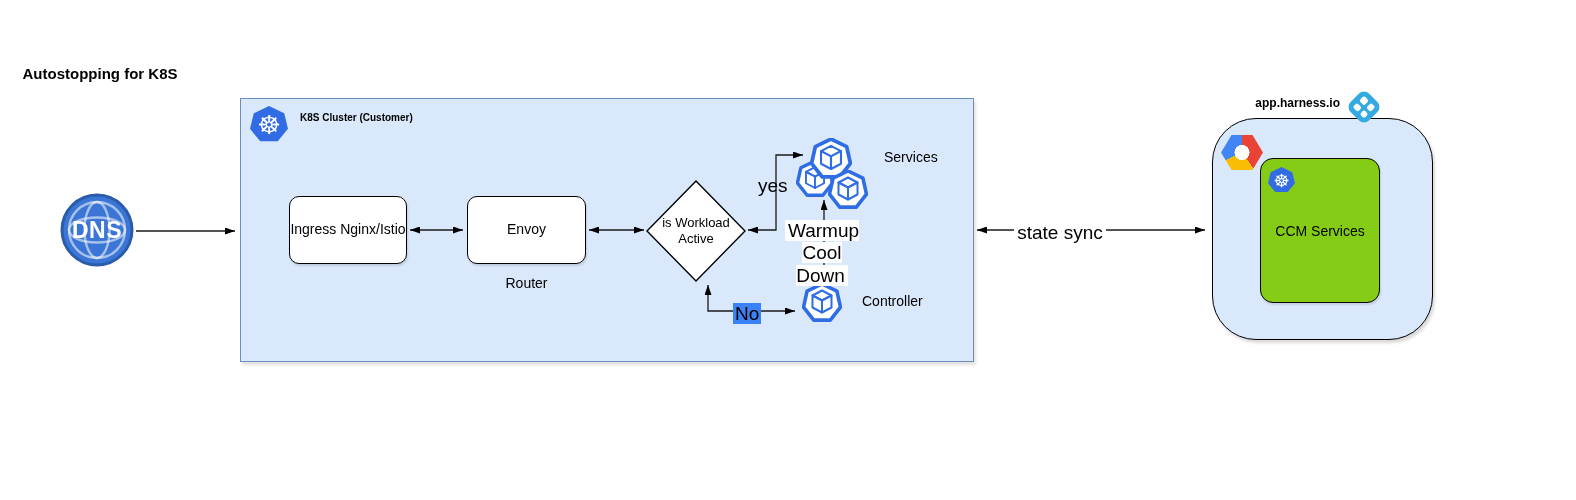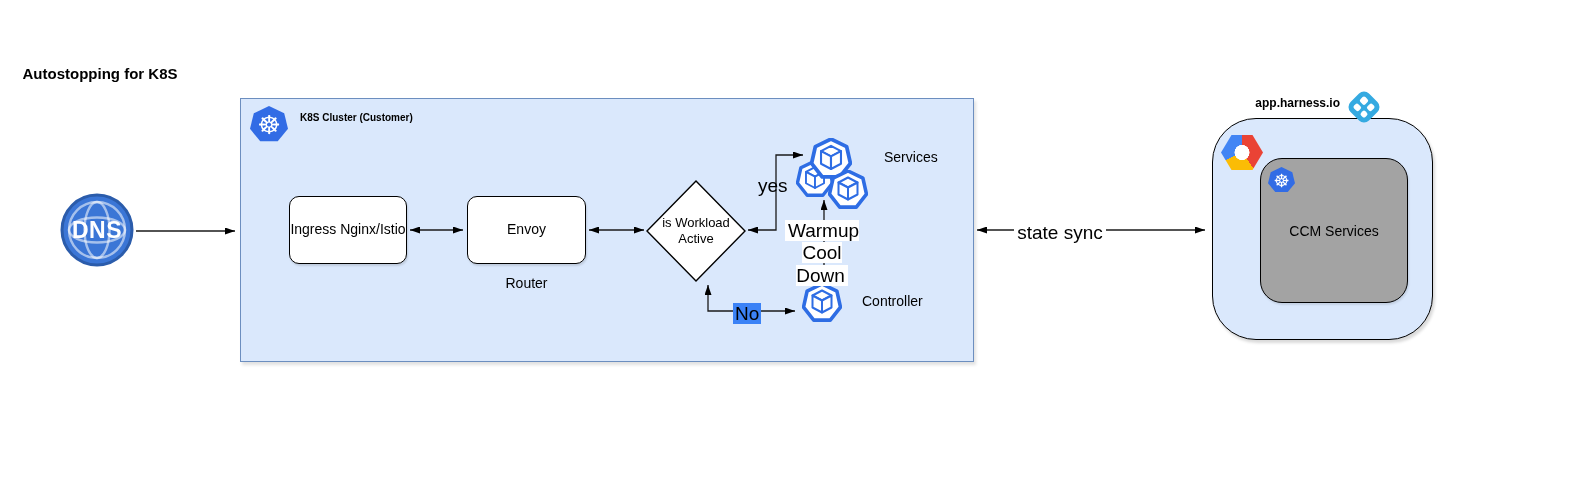--- a/index.html
+++ b/index.html
@@ -77,22 +77,22 @@
     box-shadow:2px 3px 3px rgba(0,0,0,0.15);
   }
   .gcp-icon{
     left:1221px;top:135px;width:42px;height:35px;
     clip-path:polygon(0% 50%,25% 0%,75% 0%,100% 50%,75% 100%,25% 100%);
     background:
       radial-gradient(circle at 50% 50%, #ffffff 0 27%, rgba(255,255,255,0) 28%),
       conic-gradient(from 0deg at 50% 50%, #ea4335 0 40%, #fbbc05 40% 68%, #4285f4 68% 100%);
   }
   .ccm-box{
-    left:1260px;top:158px;width:148px;height:145px;background:#a3a3a3;
-    border:1px solid #000;border-radius:22px;box-sizing:border-box;
+    left:1260px;top:158px;width:120px;height:145px;background:#84cc16;
+    border:1px solid #000;border-radius:13px;box-sizing:border-box;
     display:flex;align-items:center;justify-content:center;font-size:14px;
     box-shadow:1px 2px 2px rgba(0,0,0,0.1);
   }
   
   .wires{left:0;top:0;pointer-events:none;z-index:5;}
   .icon-layer{z-index:4;}
   .lbl{z-index:6;}
 </style>
 </head>
 <body>

